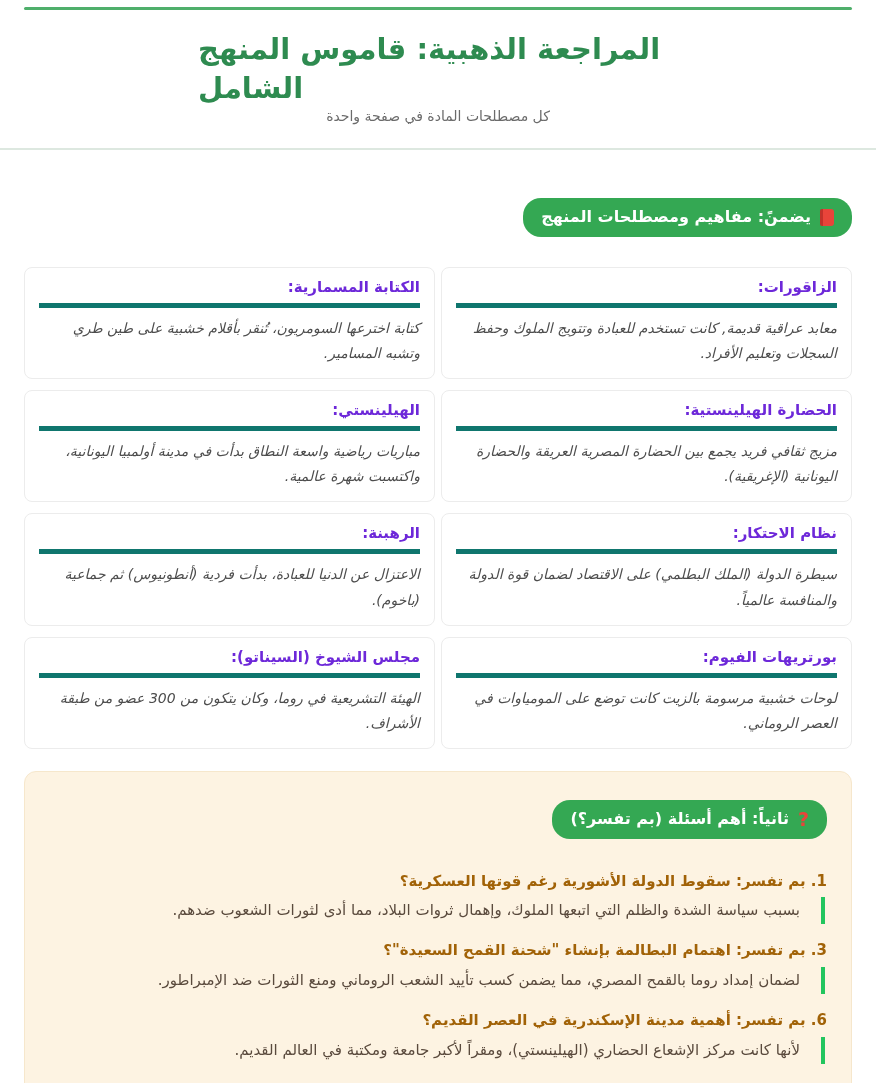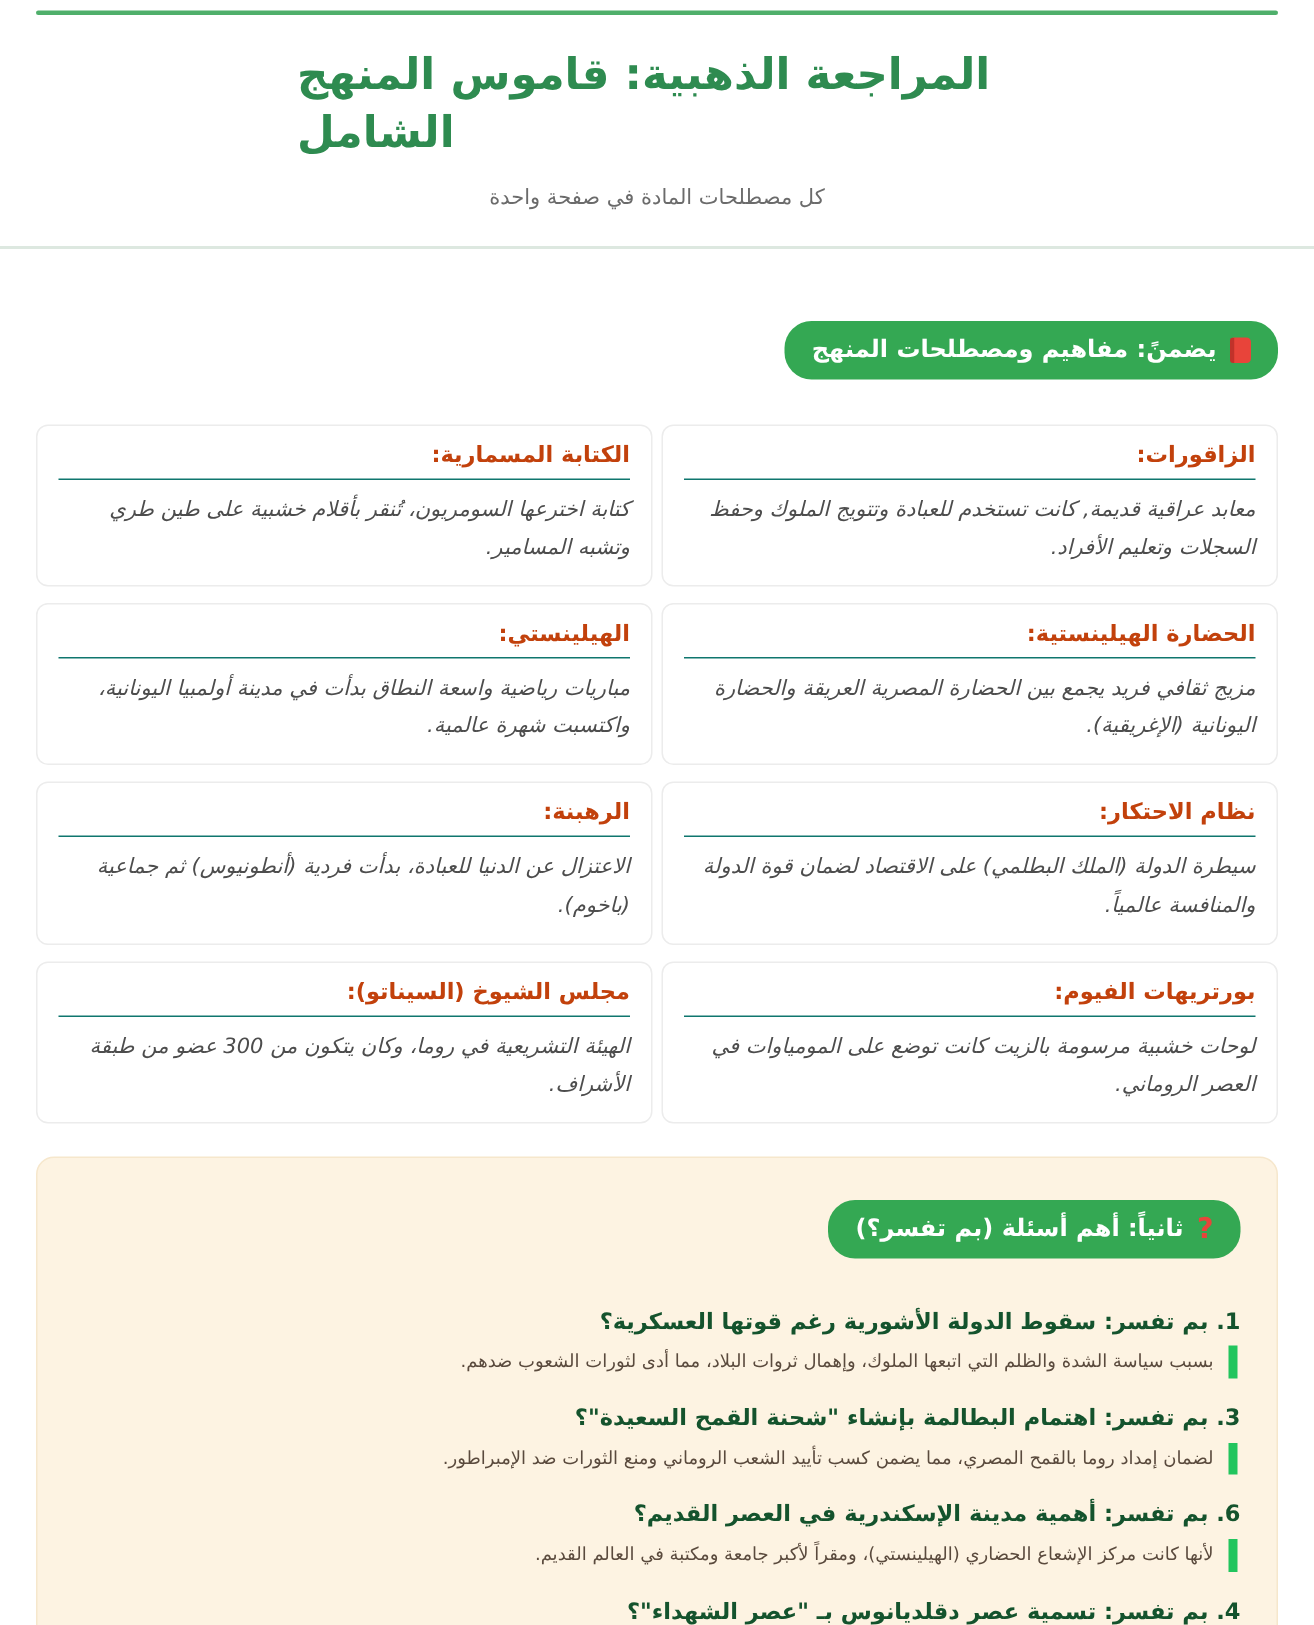--- a/index.html
+++ b/index.html
@@ -13,21 +13,21 @@
   }
   .page{width:876px;min-height:1083px;box-sizing:border-box;display:flex;flex-direction:column;}
   .content{padding:0 24px;box-sizing:border-box;}
 
   
   .top-accent{height:3px;background:#4faf6b;margin:7px 24px 0 24px;border-radius:2px;}
   .page-title{
     color:#2e8b50;font-size:29px;font-weight:bold;text-align:left;
     max-width:480px;margin:20px auto 0 auto;line-height:1.35;
   }
-  .page-subtitle{color:#6b6b6b;font-size:14px;text-align:center;margin-top:16px;}
+  .page-subtitle{color:#6b6b6b;font-size:14px;text-align:center;}
   .header-divider{border-bottom:2px solid #dde8e0;margin-top:24px;}
 
   
   .badge-row{text-align:right;}
   .green-badge{
     display:inline-flex;align-items:center;gap:9px;
     background:#34a853;color:#ffffff;font-weight:bold;font-size:16px;
     padding:8px 18px;border-radius:18px;line-height:1.4;
   }
   .badge1-row{margin:48px 0 30px 0;}
@@ -42,36 +42,36 @@
 
   
   .cards-grid{
     display:grid;grid-template-columns:1fr 1fr;column-gap:6px;row-gap:11px;
   }
   .term-card{
     background:#ffffff;border:1px solid #ececec;border-radius:8px;
     padding:10px 14px 12px 14px;box-sizing:border-box;
   }
   .term-card-title{
-    color:#c2410c;font-weight:bold;font-size:15px;
-    border-bottom:1px solid #0f766e;padding-bottom:7px;margin-bottom:8px;
+    color:#6d28d9;font-weight:bold;font-size:15px;
+    border-bottom:5px solid #0f766e;padding-bottom:7px;margin-bottom:8px;
   }
   .term-card-body{color:#4d4d4d;font-size:14px;line-height:1.8;font-style:italic;}
 
   
   .questions-section{
     margin-top:22px;background:#fdf3e2;border:1px solid #f6e7cc;border-radius:12px;
     padding:28px 24px 16px 24px;box-sizing:border-box;
   }
   .badge2-row{margin-bottom:30px;margin-left:-16px;}
   .question-item{margin-bottom:13px;}
-  .question-title{color:#14532d;font-weight:bold;font-size:15px;line-height:1.65;margin-bottom:4px;}
+  .question-title{color:#a16207;font-weight:bold;font-size:15px;line-height:1.65;margin-bottom:4px;}
   .question-answer{
-    color:#5a4a3d;font-size:12px;line-height:1.8;
-    border-right:6px solid #22c55e;padding-right:10px;margin-right:2px;margin-bottom:14px;
+    color:#5a4a3d;font-size:15px;line-height:1.8;
+    border-right:4px solid #22c55e;padding-right:21px;margin-right:2px;margin-bottom:14px;
   }
 </style>
 </head>
 <body>
 
 <div class="page">
 
   <div class="top-accent"></div>
 
   <div class="content">

